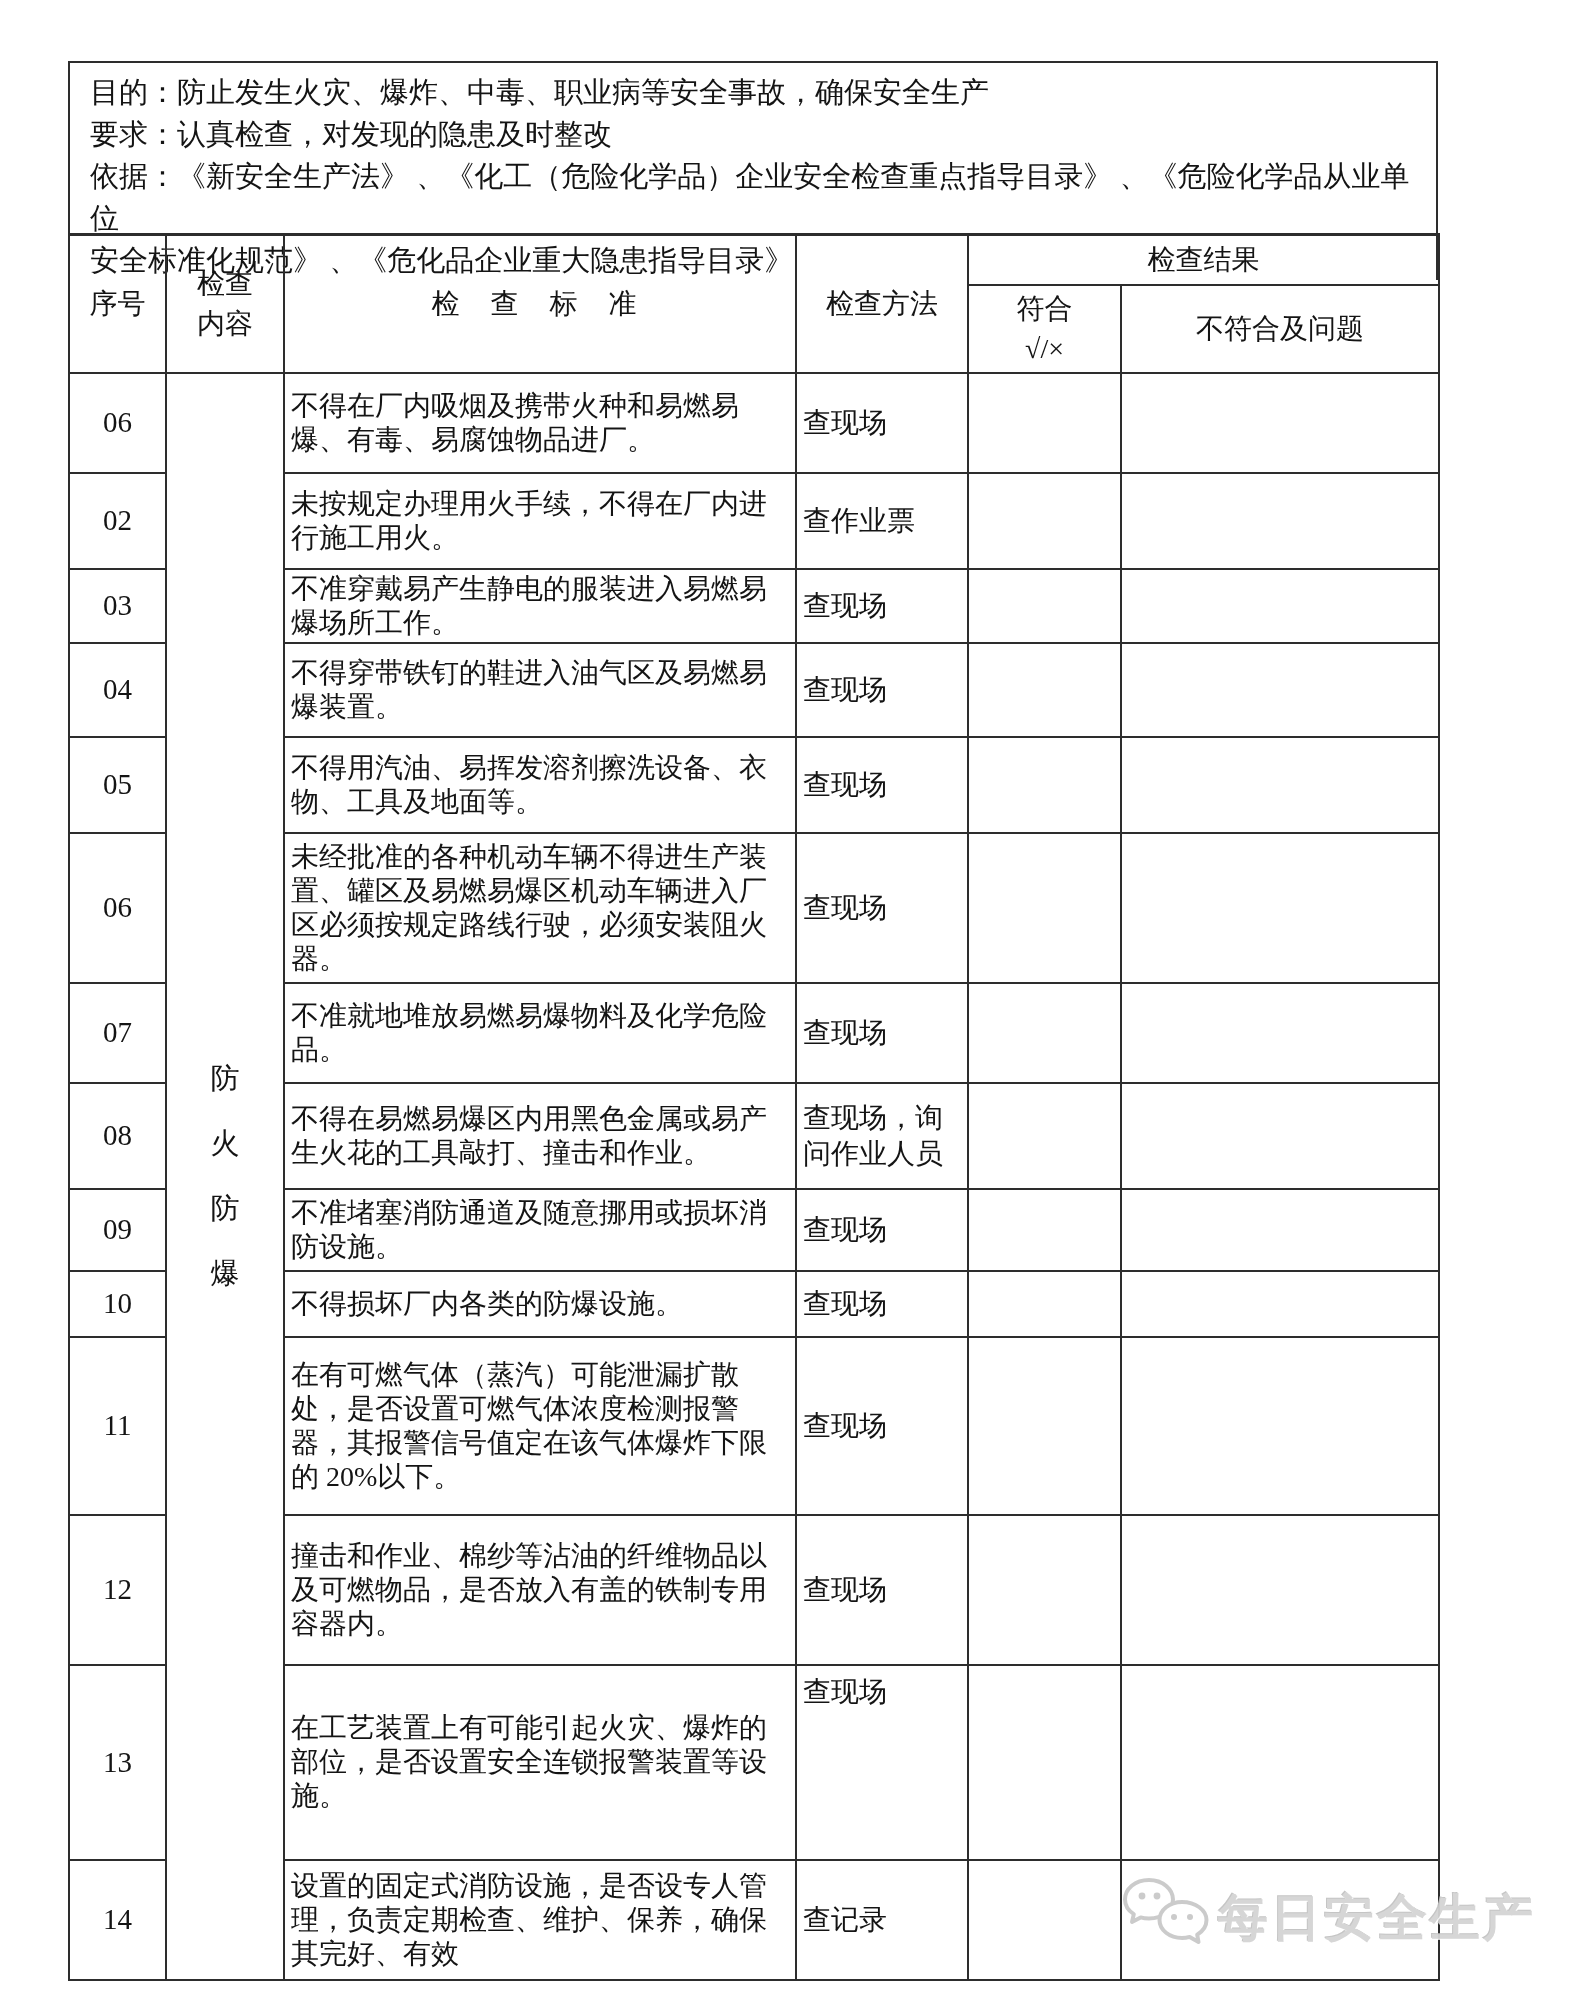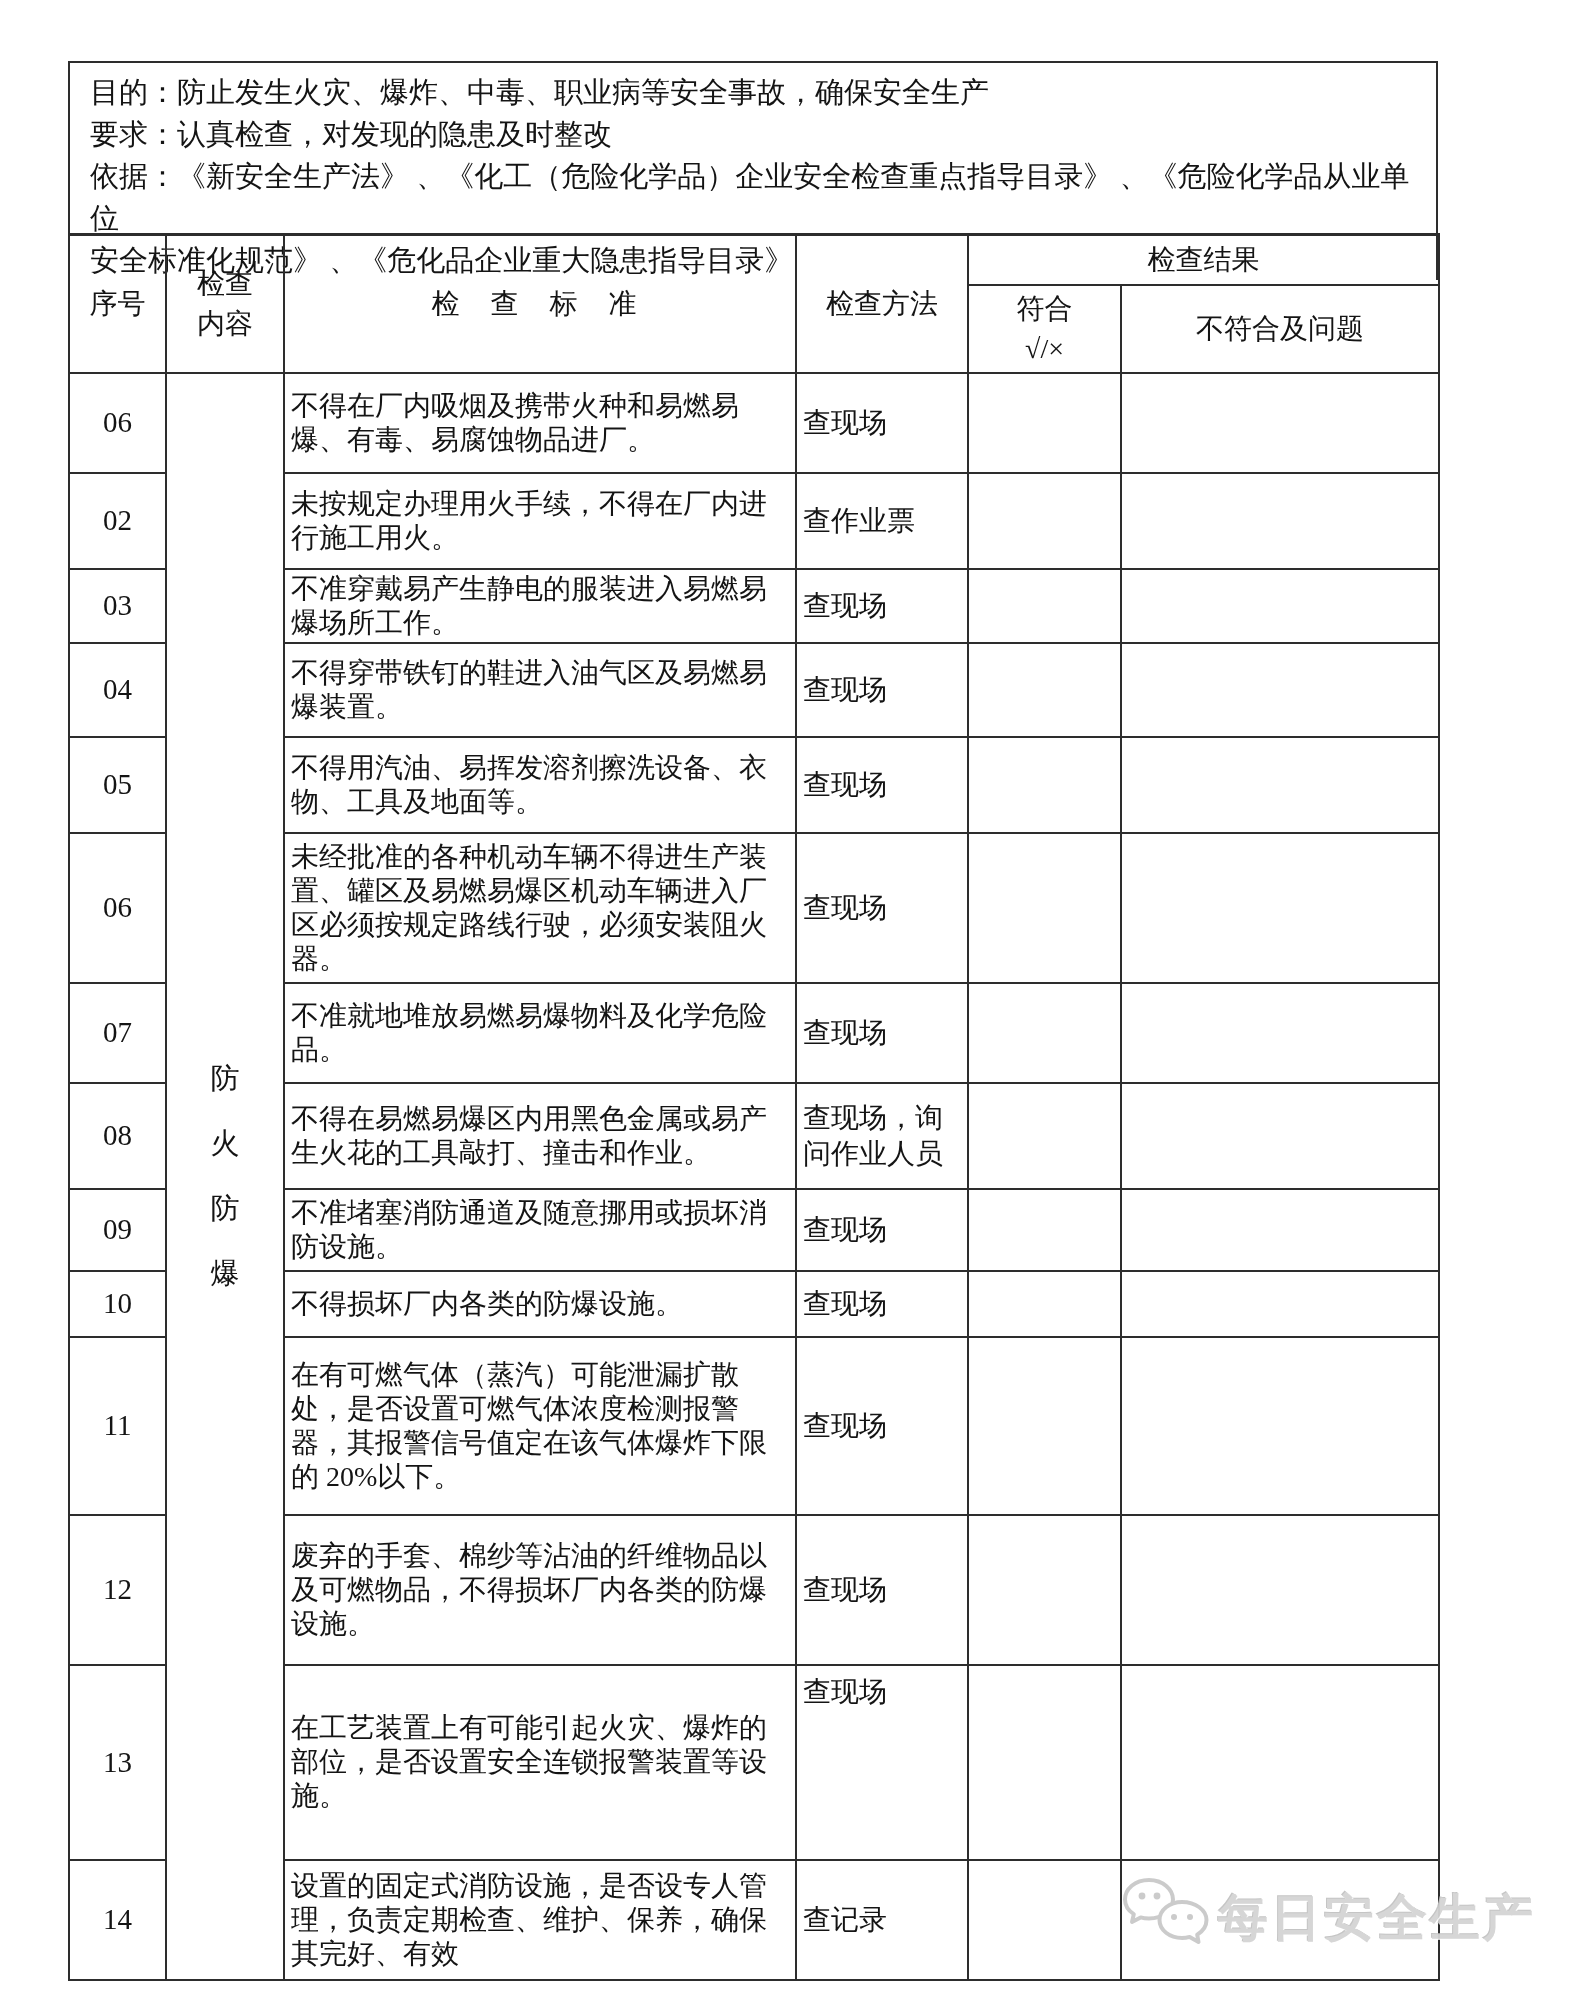--- a/index.html
+++ b/index.html
@@ -181,21 +181,21 @@
     </tr>
         <tr style="height: 178px;">
       <td class="no-cell">11</td>
       <td class="std-cell">在有可燃气体（蒸汽）可能泄漏扩散处，是否设置可燃气体浓度检测报警器，其报警信号值定在该气体爆炸下限的 20%以下。</td>
       <td class="mth-cell">查现场</td>
       <td class="pass-cell"></td>
       <td class="issue-cell"></td>
     </tr>
         <tr style="height: 150px;">
       <td class="no-cell">12</td>
-      <td class="std-cell">废弃的手套、棉纱等沾油的纤维物品以及可燃物品，不得损坏厂内各类的防爆设施。</td>
+      <td class="std-cell">撞击和作业、棉纱等沾油的纤维物品以及可燃物品，是否放入有盖的铁制专用容器内。</td>
       <td class="mth-cell">查现场</td>
       <td class="pass-cell"></td>
       <td class="issue-cell"></td>
     </tr>
         <tr style="height: 195px;">
       <td class="no-cell">13</td>
       <td class="std-cell">在工艺装置上有可能引起火灾、爆炸的部位，是否设置安全连锁报警装置等设施。</td>
       <td class="mth-cell top">查现场</td>
       <td class="pass-cell"></td>
       <td class="issue-cell"></td>

